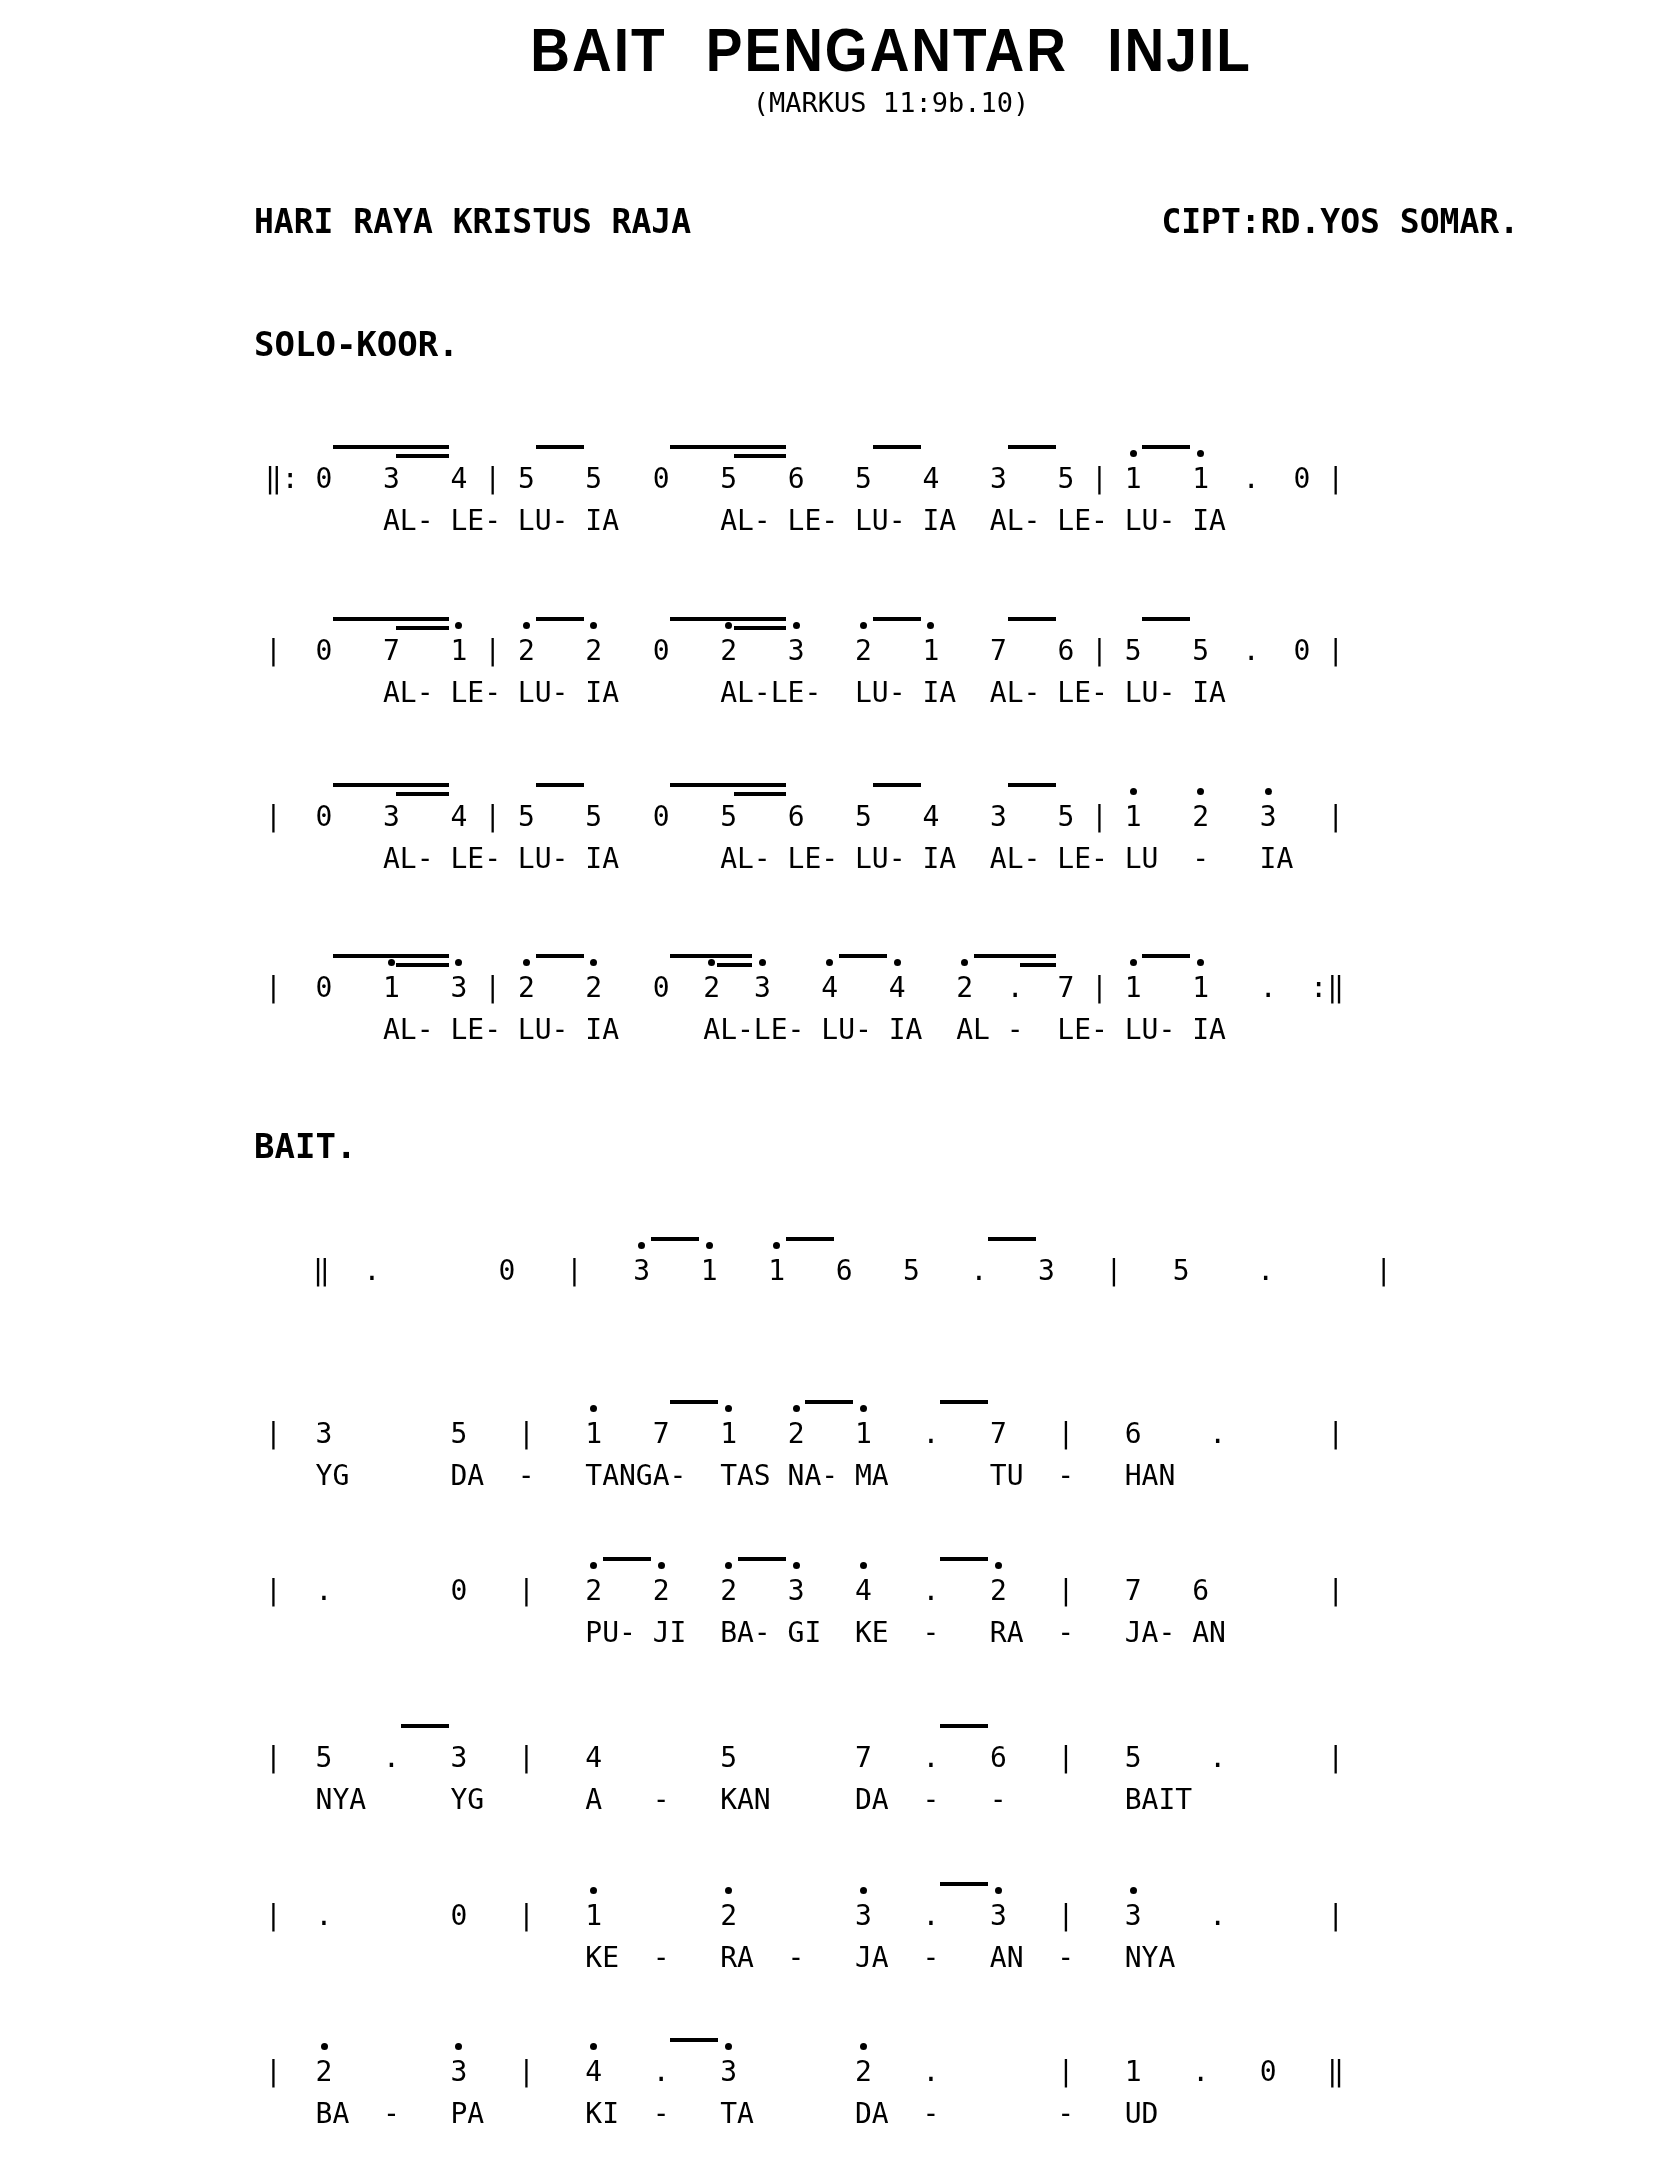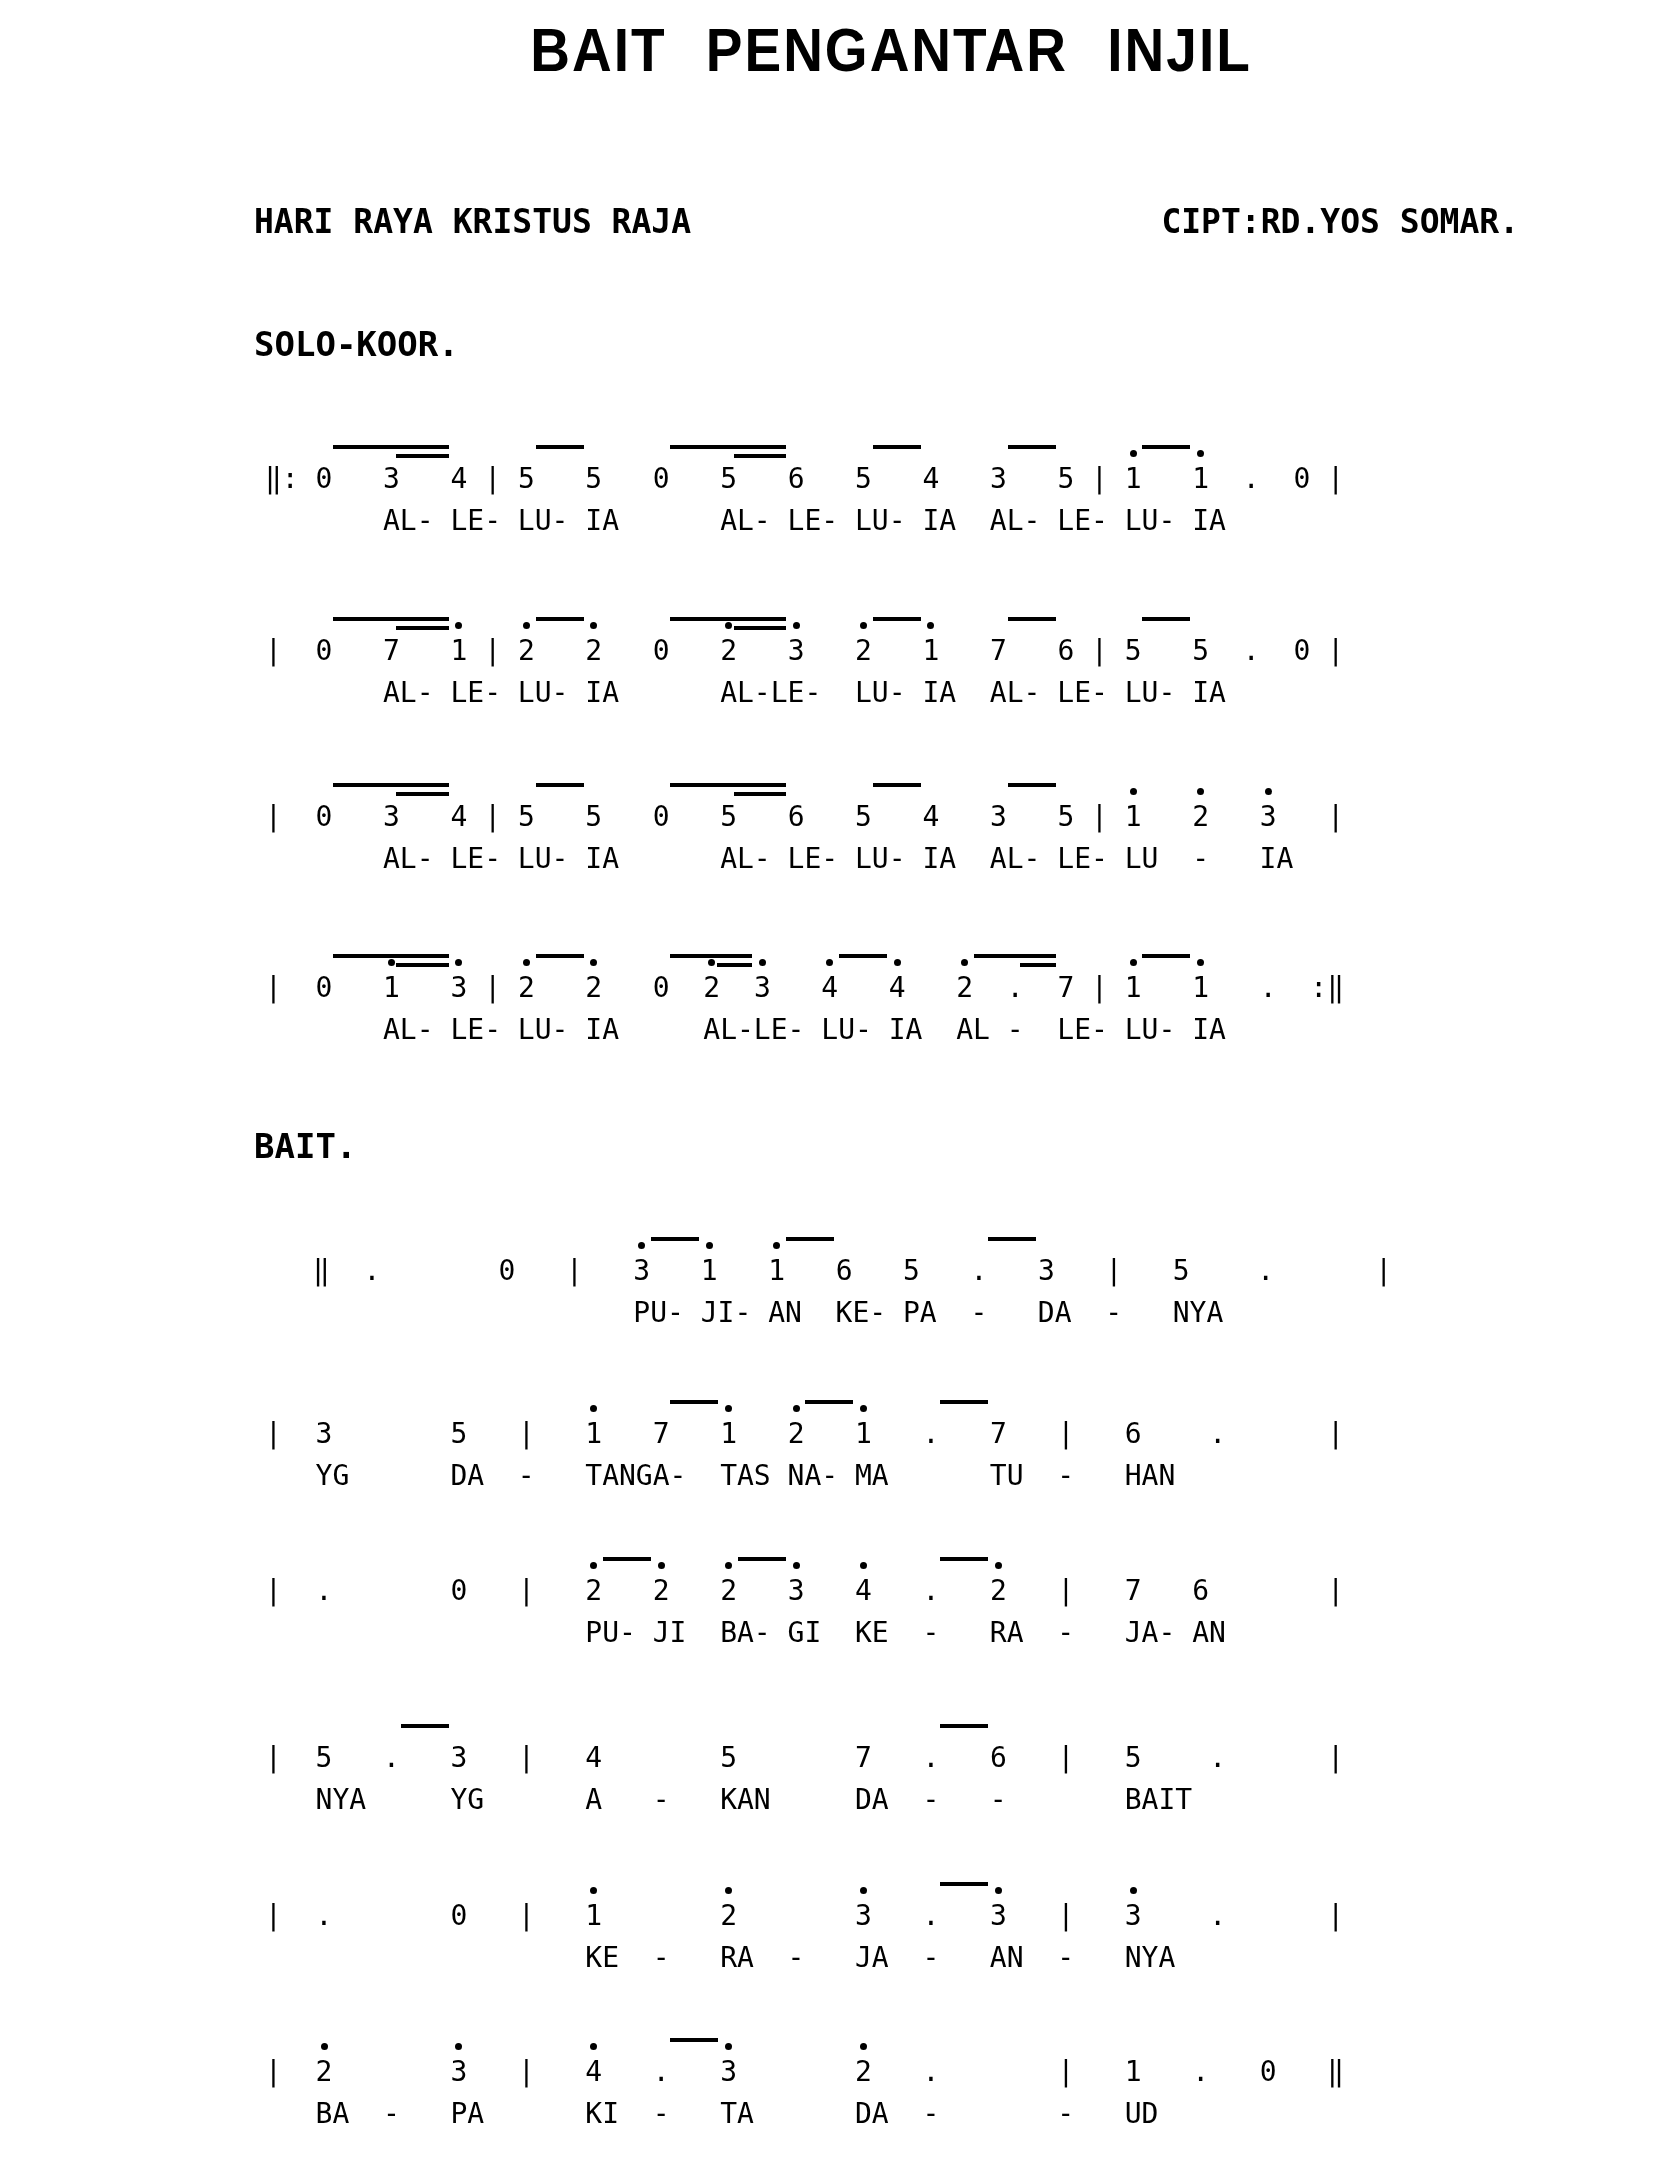--- a/index.html
+++ b/index.html
@@ -27,20 +27,21 @@
   }
   .beam{position:absolute;top:14px;height:0;border-top:4px solid #000;}
   .beam.dbl{top:23px;}
   .lyr{white-space:pre;line-height:40px;margin-top:2px;}
 </style>
 </head>
 <body>
 
 <div class="sheet">
   <div class="title">BAIT PENGANTAR INJIL</div>
+  <div class="subtitle">(MARKUS 11:9b.10)</div>
   <div class="occasion">HARI RAYA KRISTUS RAJA</div>
   <div class="composer">CIPT:RD.YOS SOMAR.</div>
   <div class="seclabel solo">SOLO-KOOR.</div>
   <div class="seclabel bait">BAIT.</div>
   <div id="score">
       <div class="mline" style="top: 431px;">
         <div class="beam" style="left: 4.05ch; width: 6.85ch;"></div>
         <div class="beam dbl" style="left: 7.8ch; width: 3.1ch;"></div>
         <div class="beam" style="left: 16.05ch; width: 2.85ch;"></div>
         <div class="beam" style="left: 24.05ch; width: 6.85ch;"></div>
@@ -85,21 +86,20 @@
         <div class="beam dbl" style="left: 44.8ch; width: 2.1ch;"></div>
         <div class="beam" style="left: 52.05ch; width: 2.85ch;"></div>
         <div class="notes"><span>|</span>  <span>0</span>   <span class="hi">1</span>   <span class="hi">3</span> <span>|</span> <span class="hi">2</span>   <span class="hi">2</span>   <span>0</span>  <span class="hi">2</span>  <span class="hi">3</span>   <span class="hi">4</span>   <span class="hi">4</span>   <span class="hi">2</span>  <span>.</span>  <span>7</span> <span>|</span> <span class="hi">1</span>   <span class="hi">1</span>   <span>.</span>  <span>:‖</span></div>
         <div class="lyr">       AL- LE- LU- IA     AL-LE- LU- IA  AL -  LE- LU- IA</div>
       </div>
       <div class="mline" style="top: 1223px; margin-left: 48px;">
         <div class="beam" style="left: 20.05ch; width: 2.85ch;"></div>
         <div class="beam" style="left: 28.05ch; width: 2.85ch;"></div>
         <div class="beam" style="left: 40.05ch; width: 2.85ch;"></div>
         <div class="notes"><span>‖</span>  <span>.</span>       <span>0</span>   <span>|</span>   <span class="hi">3</span>   <span class="hi">1</span>   <span class="hi">1</span>   <span>6</span>   <span>5</span>   <span>.</span>   <span>3</span>   <span>|</span>   <span>5</span>    <span>.</span>      <span>|</span></div>
-        <div class="lyr">                   PU- JI- AN  KE- PA  -   DA  -   NYA</div>
       </div>
       <div class="mline" style="top: 1386px;">
         <div class="beam" style="left: 24.05ch; width: 2.85ch;"></div>
         <div class="beam" style="left: 32.05ch; width: 2.85ch;"></div>
         <div class="beam" style="left: 40.05ch; width: 2.85ch;"></div>
         <div class="notes"><span>|</span>  <span>3</span>       <span>5</span>   <span>|</span>   <span class="hi">1</span>   <span>7</span>   <span class="hi">1</span>   <span class="hi">2</span>   <span class="hi">1</span>   <span>.</span>   <span>7</span>   <span>|</span>   <span>6</span>    <span>.</span>      <span>|</span></div>
         <div class="lyr">   YG      DA  -   TANGA-  TAS NA- MA      TU  -   HAN</div>
       </div>
       <div class="mline" style="top: 1543px;">
         <div class="beam" style="left: 20.05ch; width: 2.85ch;"></div>

